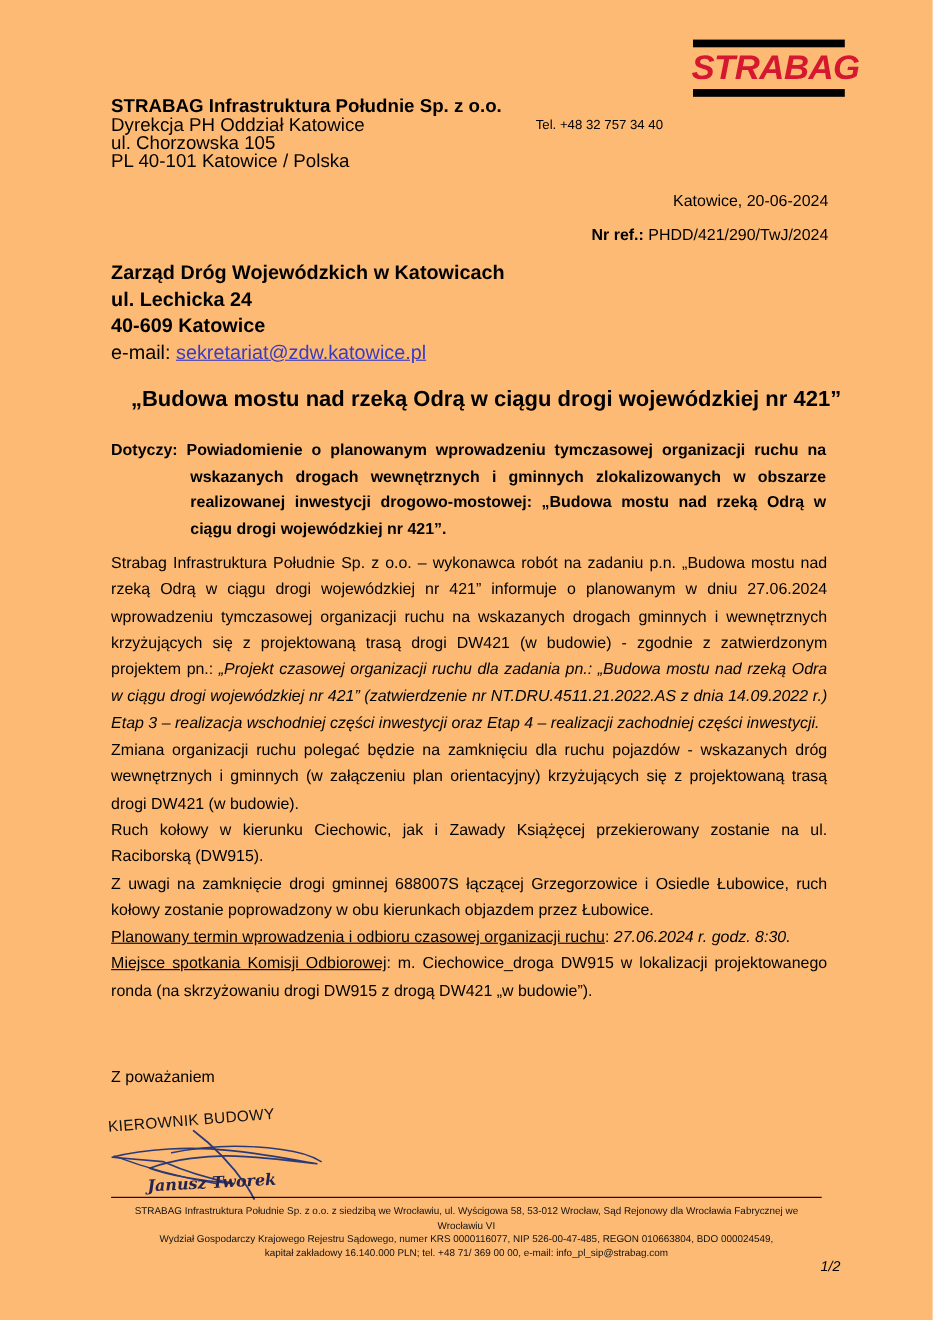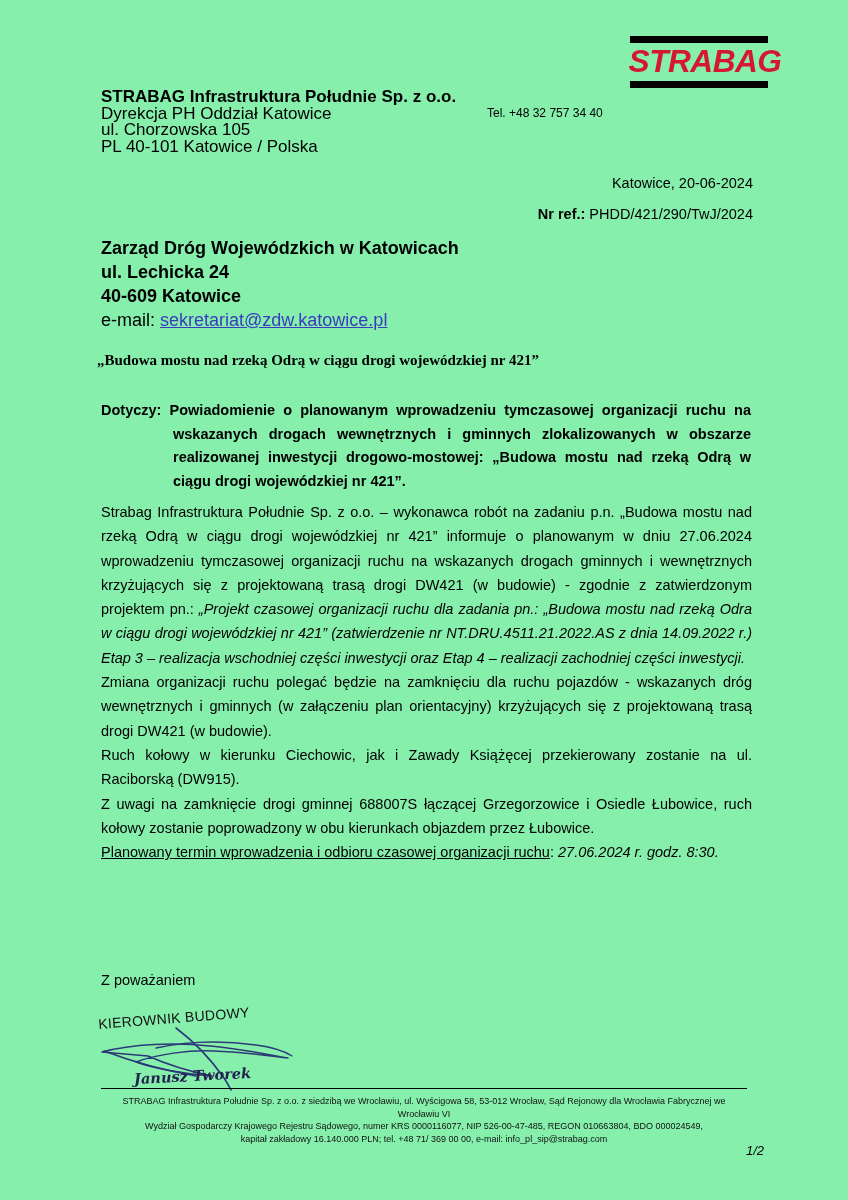--- a/index.html
+++ b/index.html
@@ -8,21 +8,21 @@
     background: #ffffff;
   }
   body {
     font-family: "Liberation Sans", sans-serif;
     color: #000000;
   }
   .page {
     position: relative;
     width: 848px;
     height: 1200px;
-    background: #86efac;
+    background: #fdba74;
     overflow: hidden;
     box-sizing: border-box;
   }
 
   
   .logo-block {
     position: absolute;
     top: 36px;
     right: 80px;
     width: 138px;
@@ -90,25 +90,24 @@
   }
   .recipient .email-row { font-weight: normal; }
   .recipient .email-link {
     color: #3b3bbf;
     text-decoration: underline;
   }
 
   
   .project-title {
     position: absolute;
-    left: 97px;
+    left: 119px;
     top: 352px;
-    font-size: 15px;
-    font-weight: bold;
-    font-family: Liberation Serif, serif;
+    font-size: 20px;
+    font-weight: bold;
   }
 
   
   .dotyczy {
     position: absolute;
     left: 101px;
     top: 399px;
     width: 650px;
     font-size: 14.5px;
     line-height: 23.5px;
@@ -259,20 +258,23 @@
   <div class="body-text">
     <p>
       <span>Strabag Infrastruktura Południe Sp. z o.o. – wykonawca robót na zadaniu  p.n.   „Budowa mostu nad rzeką Odrą w ciągu drogi wojewódzkiej nr 421” informuje o planowanym w dniu 27.06.2024 wprowadzeniu tymczasowej organizacji ruchu na wskazanych   drogach gminnych i wewnętrznych  krzyżujących się z projektowaną trasą drogi DW421 (w budowie) - zgodnie z zatwierdzonym projektem pn.: </span><span class="ital">„Projekt czasowej organizacji ruchu dla zadania pn.: „Budowa mostu nad rzeką Odra w ciągu drogi wojewódzkiej nr 421” (zatwierdzenie nr NT.DRU.4511.21.2022.AS  z dnia 14.09.2022  r.) Etap 3 – realizacja wschodniej części inwestycji oraz  Etap 4 – realizacji zachodniej części inwestycji.</span>
     </p>
     <p>Zmiana organizacji ruchu polegać będzie na zamknięciu dla ruchu pojazdów - wskazanych dróg wewnętrznych i gminnych (w załączeniu plan orientacyjny) krzyżujących się z projektowaną  trasą drogi DW421 (w budowie).</p>
     <p>Ruch kołowy w kierunku Ciechowic, jak i Zawady Książęcej przekierowany zostanie na ul. Raciborską (DW915).</p>
     <p>Z uwagi na zamknięcie drogi gminnej 688007S łączącej Grzegorzowice i Osiedle Łubowice, ruch kołowy zostanie poprowadzony w obu kierunkach objazdem przez Łubowice.</p>
     <p>
       <span class="und">Planowany termin wprowadzenia i odbioru czasowej organizacji ruchu</span><span>:  </span><span class="ital">27.06.2024 r. godz. 8:30.</span>
     </p>
+    <p class="lastpar">
+      <span class="und">Miejsce spotkania Komisji Odbiorowej</span><span>: m. Ciechowice_droga DW915 w lokalizacji projektowanego ronda (na skrzyżowaniu drogi DW915 z drogą DW421 „w budowie”).</span>
+    </p>
   </div>
 
 
   <div class="closing">Z poważaniem</div>
 
   <div class="sig-wrap">
     <svg class="sig-ink" viewBox="0 0 260 74">
       <path d="M10 34 C 40 26, 82 24, 118 28 C 150 31, 172 36, 196 40 C 178 38, 150 34, 122 33 C 96 32, 66 36, 44 44 C 60 50, 92 56, 120 58 C 100 54, 74 46, 56 38 Z" fill="none" stroke="#2b3a77" stroke-width="1.5" stroke-linecap="round" stroke-linejoin="round"></path>
       <path d="M84 10 C 100 22, 118 40, 132 60 C 136 66, 138 70, 139 72" fill="none" stroke="#2b3a77" stroke-width="1.6" stroke-linecap="round"></path>
       <path d="M64 30 C 92 24, 128 22, 164 27 C 180 29, 192 33, 200 38" fill="none" stroke="#2b3a77" stroke-width="1.3" stroke-linecap="round"></path>

